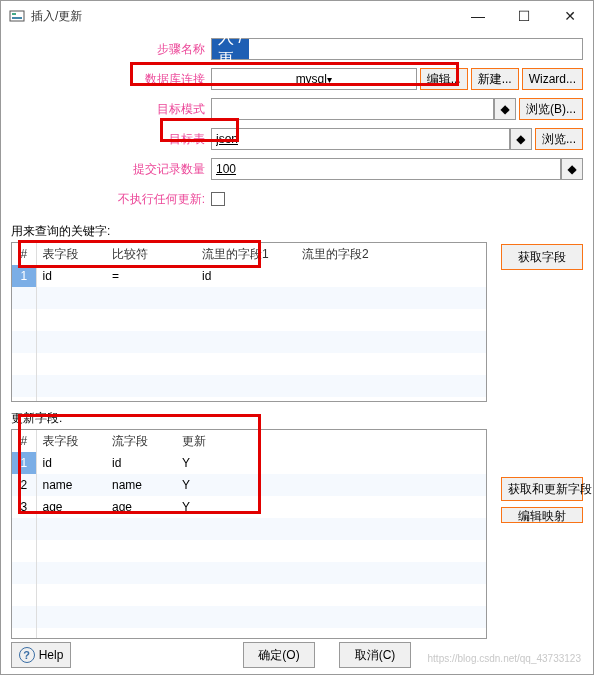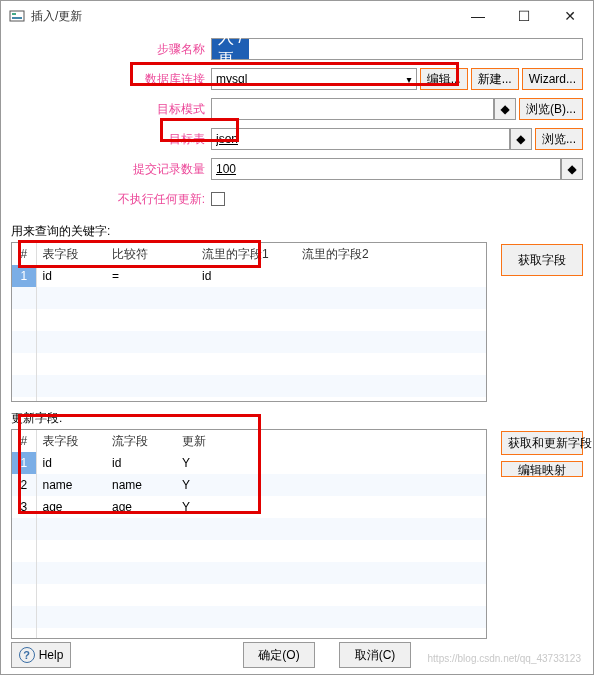--- a/index.html
+++ b/index.html
@@ -28,21 +28,21 @@
 .grid tbody tr:nth-child(even) td { background: #f5f9fe; }
 .grid tbody tr:nth-child(1) td.rowhead { background: #7baee6 !important; color: #fff; }
 .grid thead th { background: #fff; }
 .footer { position: absolute; bottom: 6px; left: 0; right: 0; display: flex; align-items: center; padding: 0 10px; }
 .help-btn { width: 60px; height: 26px; border: 1px solid #999; background: #f0f0f0; font-size: 12px; display: flex; align-items: center; justify-content: center; gap: 4px; }
 .help-icon { width: 16px; height: 16px; border-radius: 50%; border: 1px solid #3a6ea5; color: #3a6ea5; display: flex; align-items: center; justify-content: center; font-size: 11px; font-weight: bold; }
 .footer-btns { flex: 1; display: flex; justify-content: center; gap: 24px; }
 .footer-btns button { width: 72px; height: 26px; border: 1px solid #999; background: #f0f0f0; font-size: 12px; }
 .watermark { position: absolute; right: 12px; bottom: 10px; font-size: 10px; color: #c8c8c8; pointer-events: none; }
 .redbox { position: absolute; border: 3px solid #e10000; pointer-events: none; }
-.combo { flex: 1; display: flex; align-items: center; justify-content: space-between; }
+.combo { flex: 1; display: flex; align-items: center; justify-content: center; }
 .combo-arrow { font-size: 10px; }
 </style>
 </head>
 <body>
 
 <div class="titlebar">
   <span class="titlebar-icon">
     <svg viewBox="0 0 16 16">
         <rect x="1" y="3" width="14" height="10" fill="none" stroke="#555" stroke-width="1"></rect>
         <rect x="3" y="5" width="4" height="2" fill="#4a8"></rect>
@@ -157,21 +157,21 @@
             <td class="rowhead"></td>
             <td></td>
             <td></td>
             <td></td>
             <td></td>
           </tr>
         </tbody>
     </table>
   </div>
   <div style="width:96px; padding:2px 10px 0 4px; display:flex; flex-direction:column;">
-    <button class="btn" style="margin:0;height:32px;">获取字段</button>
+    <button class="btn" style="margin:0;height:26px;">获取字段</button>
   </div>
 </div>
 
 <div class="section-label">更新字段:</div>
 <div style="display:flex; align-items:flex-start;">
   <div class="grid-wrap" style="flex:1; height:210px; overflow:hidden;">
     <table class="grid">
       <thead>
           <tr>
         <th class="rowhead">#</th>
@@ -231,21 +231,21 @@
           </tr>
           <tr>
             <td class="rowhead"></td>
             <td></td>
             <td></td>
             <td></td>
           </tr>
         </tbody>
     </table>
   </div>
-  <div style="width:96px; padding:2px 10px 0 4px; display:flex; flex-direction:column; gap:6px;">
+  <div style="width:96px; padding:2px 10px 0 4px; display:flex; flex-direction:column; gap:6px;margin-top:46px;">
     <button class="btn" style="margin:0;height:24px;">获取和更新字段</button>
     <button class="btn" style="margin:0;height:16px;">编辑映射</button>
   </div>
 </div>
 
 <div class="footer">
   <div class="help-btn">
     <span class="help-icon">?</span>
     <span>Help</span>
   </div>

